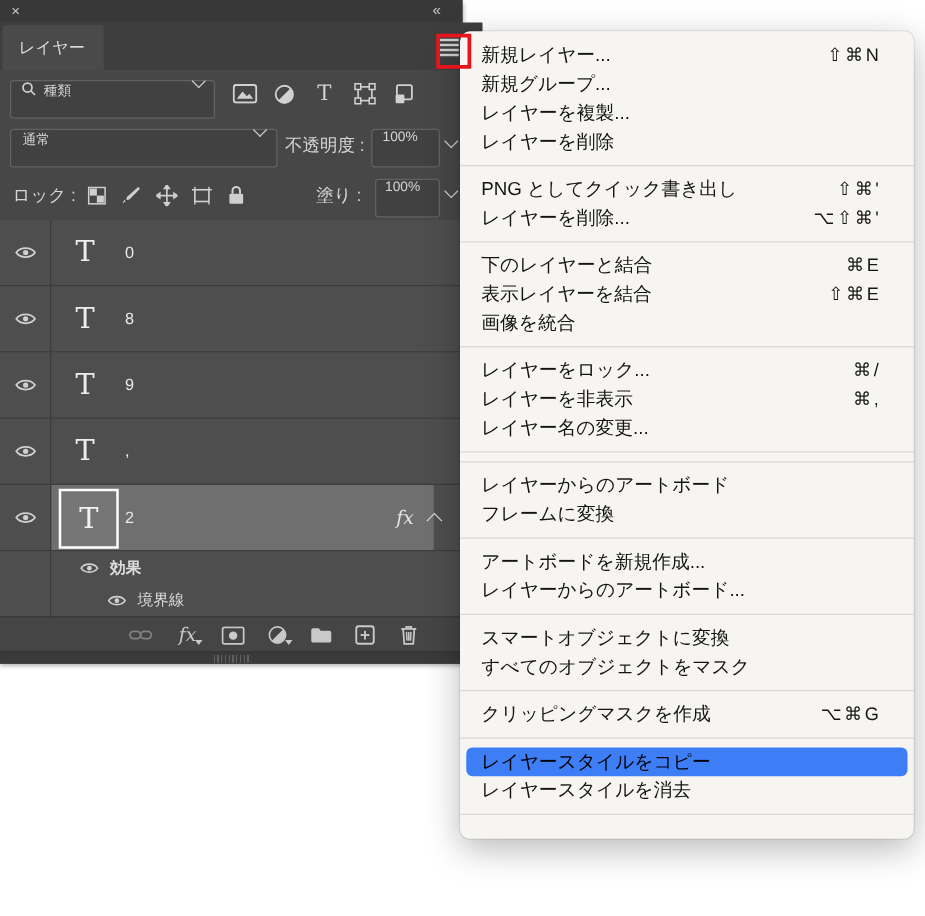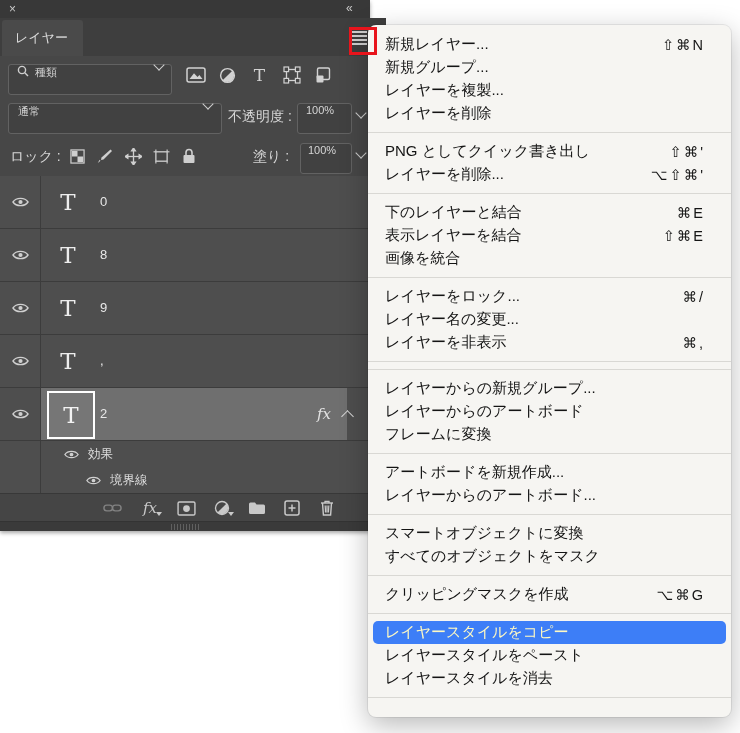--- a/index.html
+++ b/index.html
@@ -70,21 +70,21 @@
               background:repeating-linear-gradient(90deg,#606060 0 1px,transparent 1px 3px);}
 
   
   .menu{position:absolute;left:368px;top:25px;width:363px;z-index:20;
         background:#f6f5f2;border-radius:8px;padding:8px 0 12px;box-sizing:border-box;
         box-shadow:0 8px 28px rgba(0,0,0,.28), 0 0 0 1px rgba(0,0,0,.07);}
   .mi{height:23px;display:flex;align-items:center;justify-content:space-between;
       padding:0 26px 0 17px;font-size:15px;color:#141414;white-space:nowrap;}
   .mi .sc{letter-spacing:2px;font-size:14.5px;color:#151515;}
   .sep{height:1px;background:#d9d8d4;margin:7px 0;}
-  .mi.hl{background:#3d7ef7;color:#fef9c3;margin:0 5px;padding:0 21px 0 12px;border-radius:5px;}
+  .mi.hl{background:#3d7ef7;color:#000000;margin:0 5px;padding:0 21px 0 12px;border-radius:5px;}
 </style>
 </head>
 <body>
 
 <div class="panel">
   <div class="p-header">
     <span class="p-close">×</span>
     <span class="p-collapse">«</span>
   </div>
   <div class="p-tabbar">
@@ -259,21 +259,21 @@
     </div>
 
     <div class="fxrow fx-grp">
       <span class="leftline"></span>
       <span class="eyecol2" style="left:64px;">
         <svg width="15" height="11" viewBox="0 0 17 12">
             <path d="M1 6 C4.2 1.2 12.8 1.2 16 6 C12.8 10.8 4.2 10.8 1 6 Z" fill="none" stroke="currentColor" stroke-width="1.5"></path>
             <circle cx="8.5" cy="6" r="2.1" fill="currentColor"></circle>
           </svg>
       </span>
-      <span class="fxlabel" style="left:88px;">効果</span>
+      <span class="fxlabel" style="left:88px;font-weight:bold;">効果</span>
     </div>
     <div class="fxrow fx-itm">
       <span class="leftline"></span>
       <span class="eyecol2" style="left:86px;">
         <svg width="15" height="11" viewBox="0 0 17 12">
             <path d="M1 6 C4.2 1.2 12.8 1.2 16 6 C12.8 10.8 4.2 10.8 1 6 Z" fill="none" stroke="currentColor" stroke-width="1.5"></path>
             <circle cx="8.5" cy="6" r="2.1" fill="currentColor"></circle>
           </svg>
       </span>
       <span class="fxlabel" style="left:110px;text-align:center;">境界線</span>
@@ -372,35 +372,31 @@
       <span>画像を統合</span>
       <span class="sc"></span>
     </div>
   <div class="sep"></div>
 
   <div class="mi">
       <span>レイヤーをロック...</span>
       <span class="sc">⌘/</span>
     </div>
   <div class="mi">
-      <span>レイヤー名の変更...</span>
-      <span class="sc"></span>
-    </div>
-  <div class="mi">
       <span>レイヤーを非表示</span>
       <span class="sc">⌘,</span>
     </div>
-  <div class="sep"></div>
-
-  <div class="sep"></div>
-
-  <div class="mi">
-      <span>レイヤーからの新規グループ...</span>
-      <span class="sc"></span>
-    </div>
+  <div class="mi">
+      <span>レイヤー名の変更...</span>
+      <span class="sc"></span>
+    </div>
+  <div class="sep"></div>
+
+  <div class="sep"></div>
+
   <div class="mi">
       <span>レイヤーからのアートボード</span>
       <span class="sc"></span>
     </div>
   <div class="mi">
       <span>フレームに変換</span>
       <span class="sc"></span>
     </div>
   <div class="sep"></div>
 
@@ -428,21 +424,17 @@
       <span>クリッピングマスクを作成</span>
       <span class="sc">⌥⌘G</span>
     </div>
   <div class="sep"></div>
 
   <div class="mi hl">
       <span>レイヤースタイルをコピー</span>
       <span class="sc"></span>
     </div>
   <div class="mi">
-      <span>レイヤースタイルをペースト</span>
-      <span class="sc"></span>
-    </div>
-  <div class="mi">
       <span>レイヤースタイルを消去</span>
       <span class="sc"></span>
     </div>
   <div class="sep"></div>
 </div>
 
 </body></html>

